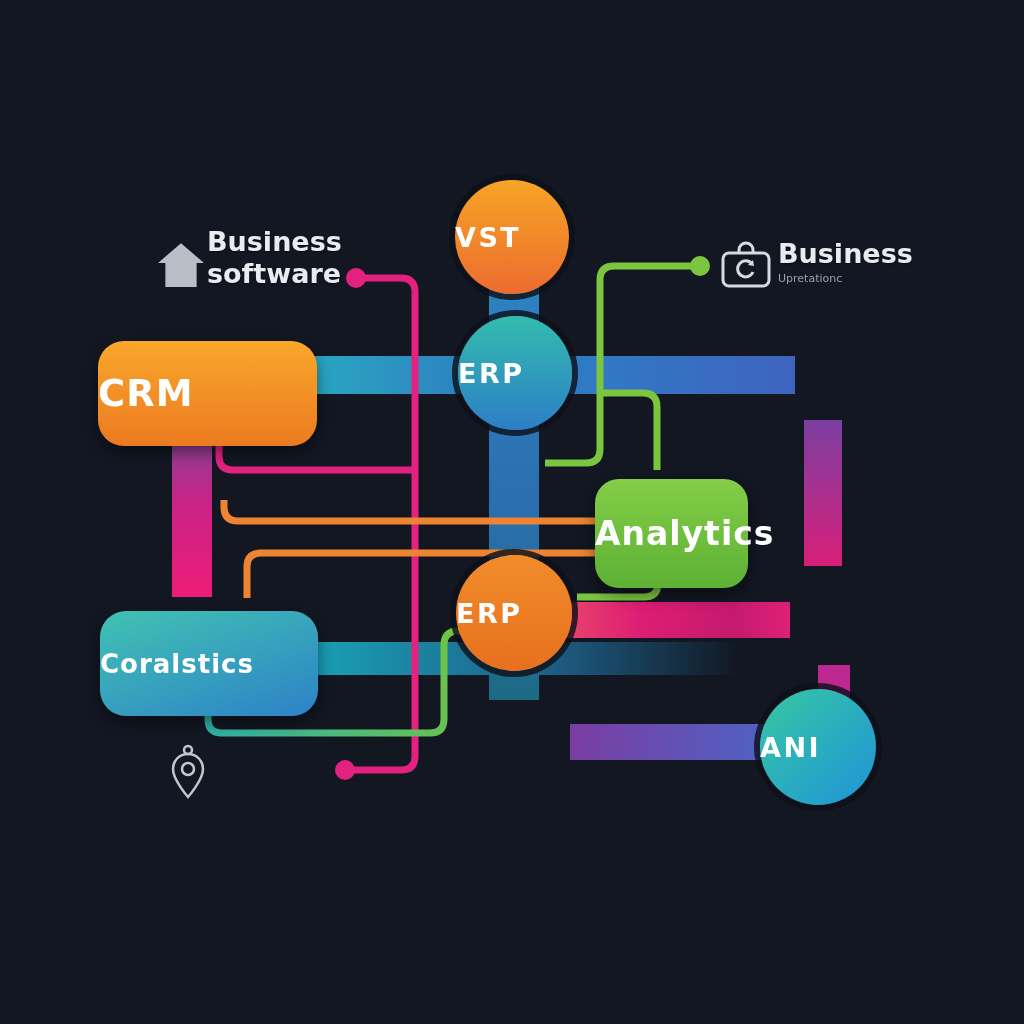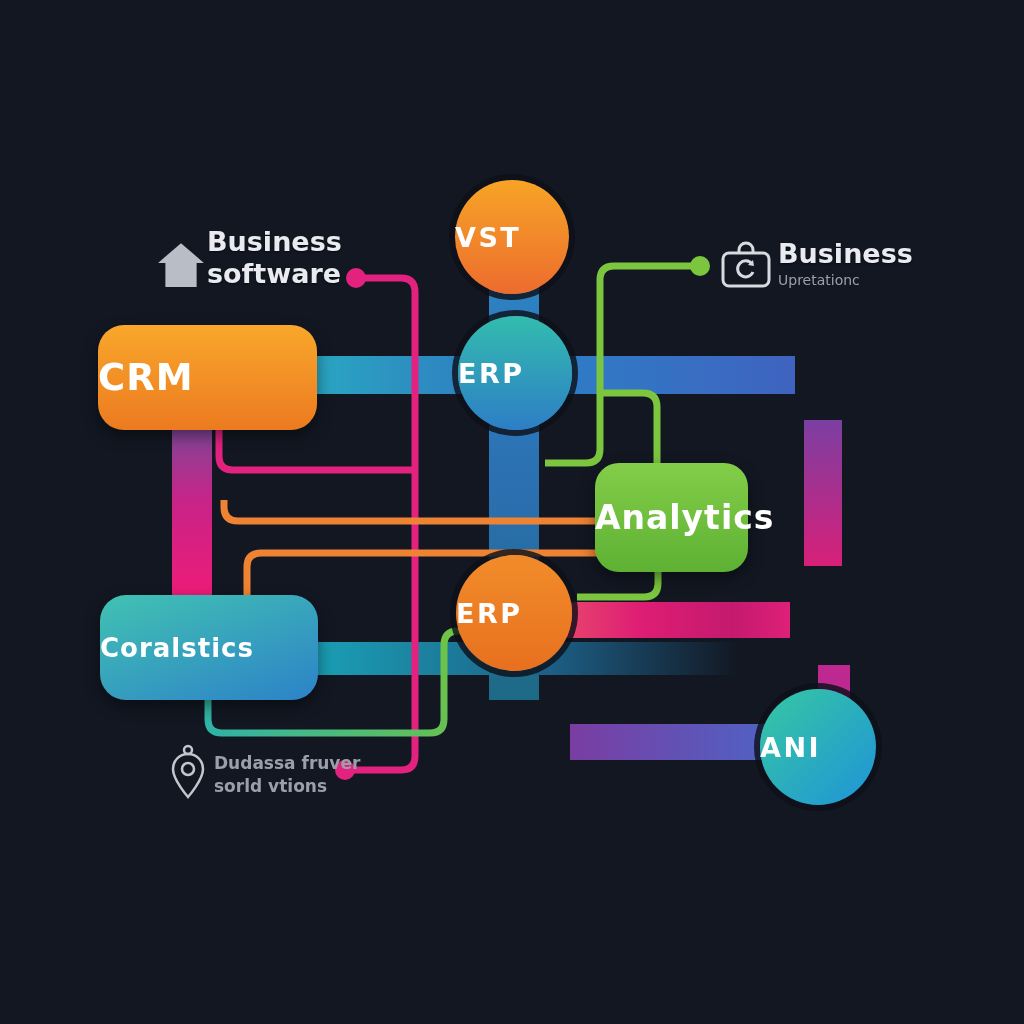--- a/index.html
+++ b/index.html
@@ -22,21 +22,21 @@
   .band-cor-right{left:316px;top:642px;width:424px;height:33px;
     background:linear-gradient(90deg,#1a9fb5 0%,#1d5f86 55%,rgba(20,40,70,0) 100%);}
   .band-daw-ani{left:570px;top:724px;width:200px;height:36px;
     background:linear-gradient(90deg,#7a3da2,#4f62c4);}
   .stub-bou-ani{left:818px;top:665px;width:32px;height:35px;background:#bd2990;}
   #wires{position:absolute;left:0;top:0;z-index:2;}
   .node{position:absolute;z-index:3;display:flex;align-items:center;
         color:#fff;font-weight:bold;}
   .circle{border-radius:50%;box-shadow:0 0 0 6px rgba(13,16,24,0.82);
           font-size:27px;letter-spacing:2.5px;}
-  .box{border-radius:26px;box-shadow:0 6px 16px rgba(0,0,0,0.45);letter-spacing:1px;}
+  .box{border-radius:26px;box-shadow:0 6px 16px rgba(0,0,0,0.45);letter-spacing:1px;margin-top:16px;}
   .vst{left:455px;top:180px;width:114px;height:114px;
     background:linear-gradient(180deg,#f7a426,#ec6c2e);}
   .erp-top{left:458px;top:316px;width:114px;height:114px;
     background:linear-gradient(180deg,#33bcae,#2d7ec6);}
   .exp{left:766px;top:314px;width:114px;height:114px;
     background:linear-gradient(115deg,#4c55be 0%,#8f3fa8 55%,#a438a0 100%);}
   .erp-mid{left:456px;top:555px;width:116px;height:116px;
     background:linear-gradient(180deg,#f18c2a,#e8701f);}
   .bou{left:763px;top:558px;width:118px;height:118px;
     background:linear-gradient(160deg,#ea1b78,#c3136b);}
@@ -46,21 +46,21 @@
     background:linear-gradient(135deg,#36c8a2,#1f93d8);}
   .crm-box{left:98px;top:325px;width:219px;height:105px;font-size:37px;
     background:linear-gradient(180deg,#f9a72b,#ec7a20);}
   .analytics-box{left:595px;top:463px;width:153px;height:109px;font-size:33px;border-radius:24px;
     background:linear-gradient(180deg,#83cd48,#5eb134);}
   .coralytics-box{left:100px;top:595px;width:218px;height:105px;font-size:26px;
     background:linear-gradient(160deg,#41c2b2,#2d82c8);}
   .ann{position:absolute;z-index:4;}
   .ann-title{font-weight:bold;font-size:27px;line-height:32px;color:#e9ebf0;
     text-shadow:0 1px 2px rgba(0,0,0,0.6);}
-  .ann-sub{font-size:14px;color:#9aa0a8;margin-top:2px;}
+  .ann-sub{font-size:11px;color:#9aa0a8;margin-top:2px;}
   .loc-line{font-size:17px;line-height:23px;color:#9aa0a8;font-weight:bold;}
   .icon{position:absolute;z-index:4;}
 </style>
 </head>
 <body>
 
 <div id="stage">
 
   <div class="band band-v-main"></div>
   <div class="band band-crm-erp"></div>
@@ -136,18 +136,14 @@
   <div class="ann" style="left:778px;top:238px;">
     <div class="ann-title">Business</div>
     <div class="ann-sub">Upretationc</div>
   </div>
 
   <svg class="icon" style="left:170px;top:744px;" width="36" height="58" viewBox="0 0 36 58">
     <circle cx="18" cy="6" r="4" fill="none" stroke="#c3c7cd" stroke-width="2.5"></circle>
     <path d="M18 10 C9 10 3 17 3 25 c0 11 15 28 15 28 s15 -17 15 -28 c0 -8 -6 -15 -15 -15 z" fill="none" stroke="#c3c7cd" stroke-width="2.5"></path>
     <circle cx="18" cy="25" r="6" fill="none" stroke="#c3c7cd" stroke-width="2.5"></circle>
   </svg>
-  <div class="ann" style="left:214px;top:752px;">
-    <div class="loc-line">Dudassa fruver</div>
-    <div class="loc-line">sorld vtions</div>
-  </div>
 
 </div>
 
 </body></html>

